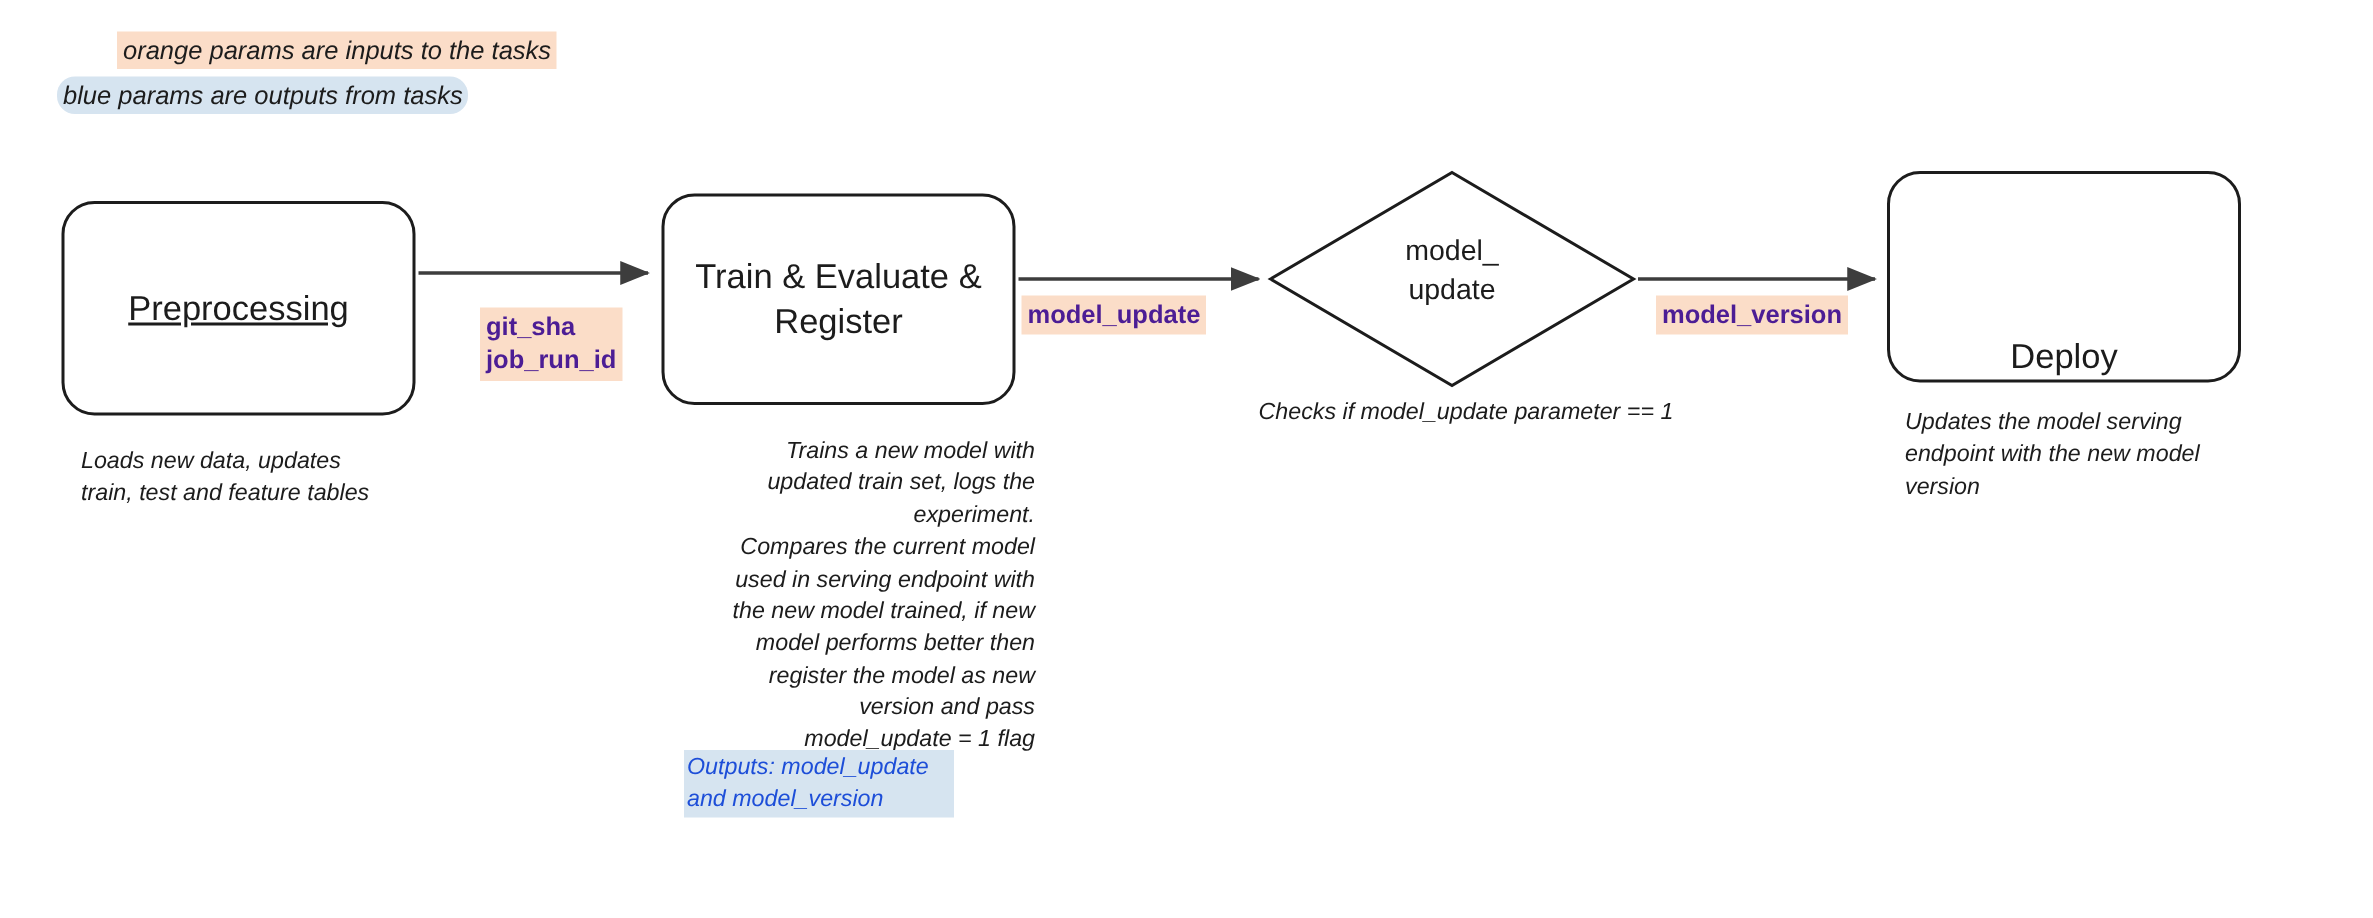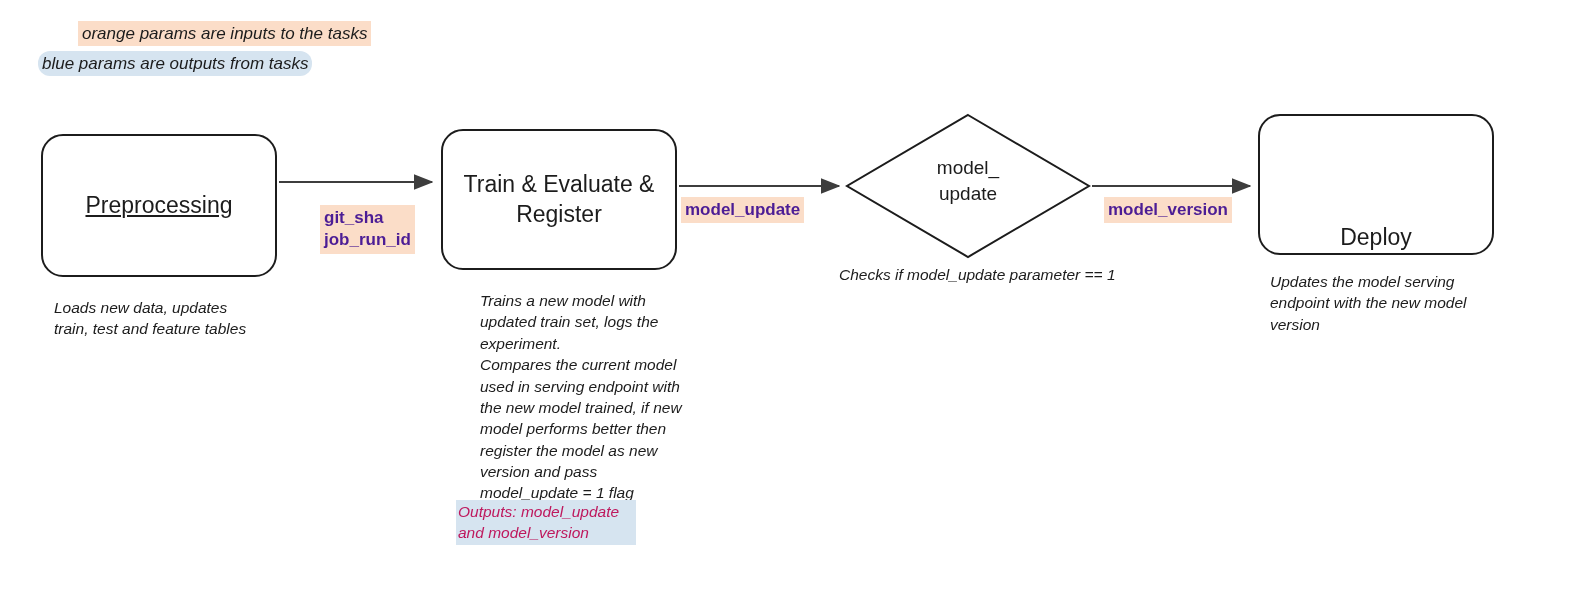--- a/index.html
+++ b/index.html
@@ -66,34 +66,34 @@
 
   .caption {
     position: absolute;
     font-style: italic;
     font-size: 15.5px;
     line-height: 1.38;
     color: #1c1c1c;
     white-space: pre-line;
   }
   #caption-preprocessing { left: 54px;   top: 297px; width: 230px; }
-  #caption-train         { left: 480px;  top: 290px; width: 222px; }
+  #caption-train         { left: 468px;  top: 290px; width: 222px; text-align: right; }
   #caption-diamond       { left: 823px;  top: 264px; width: 300px; margin-left: 16px; }
   #caption-deploy        { left: 1270px; top: 271px; width: 225px; }
 
   .outputs-note {
     position: absolute;
     left: 456px;
     top: 500px;
     width: 176px;
     font-style: italic;
     font-size: 15.5px;
     line-height: 1.38;
     background: #d6e4f0;
-    color: #be185d;
+    color: #1d4ed8;
     padding: 1px 2px;
     white-space: pre-line;
   }
 
   .edge-label {
     position: absolute;
     font-weight: bold;
     font-size: 17px;
     line-height: 1.32;
     background: #fbddc8;

